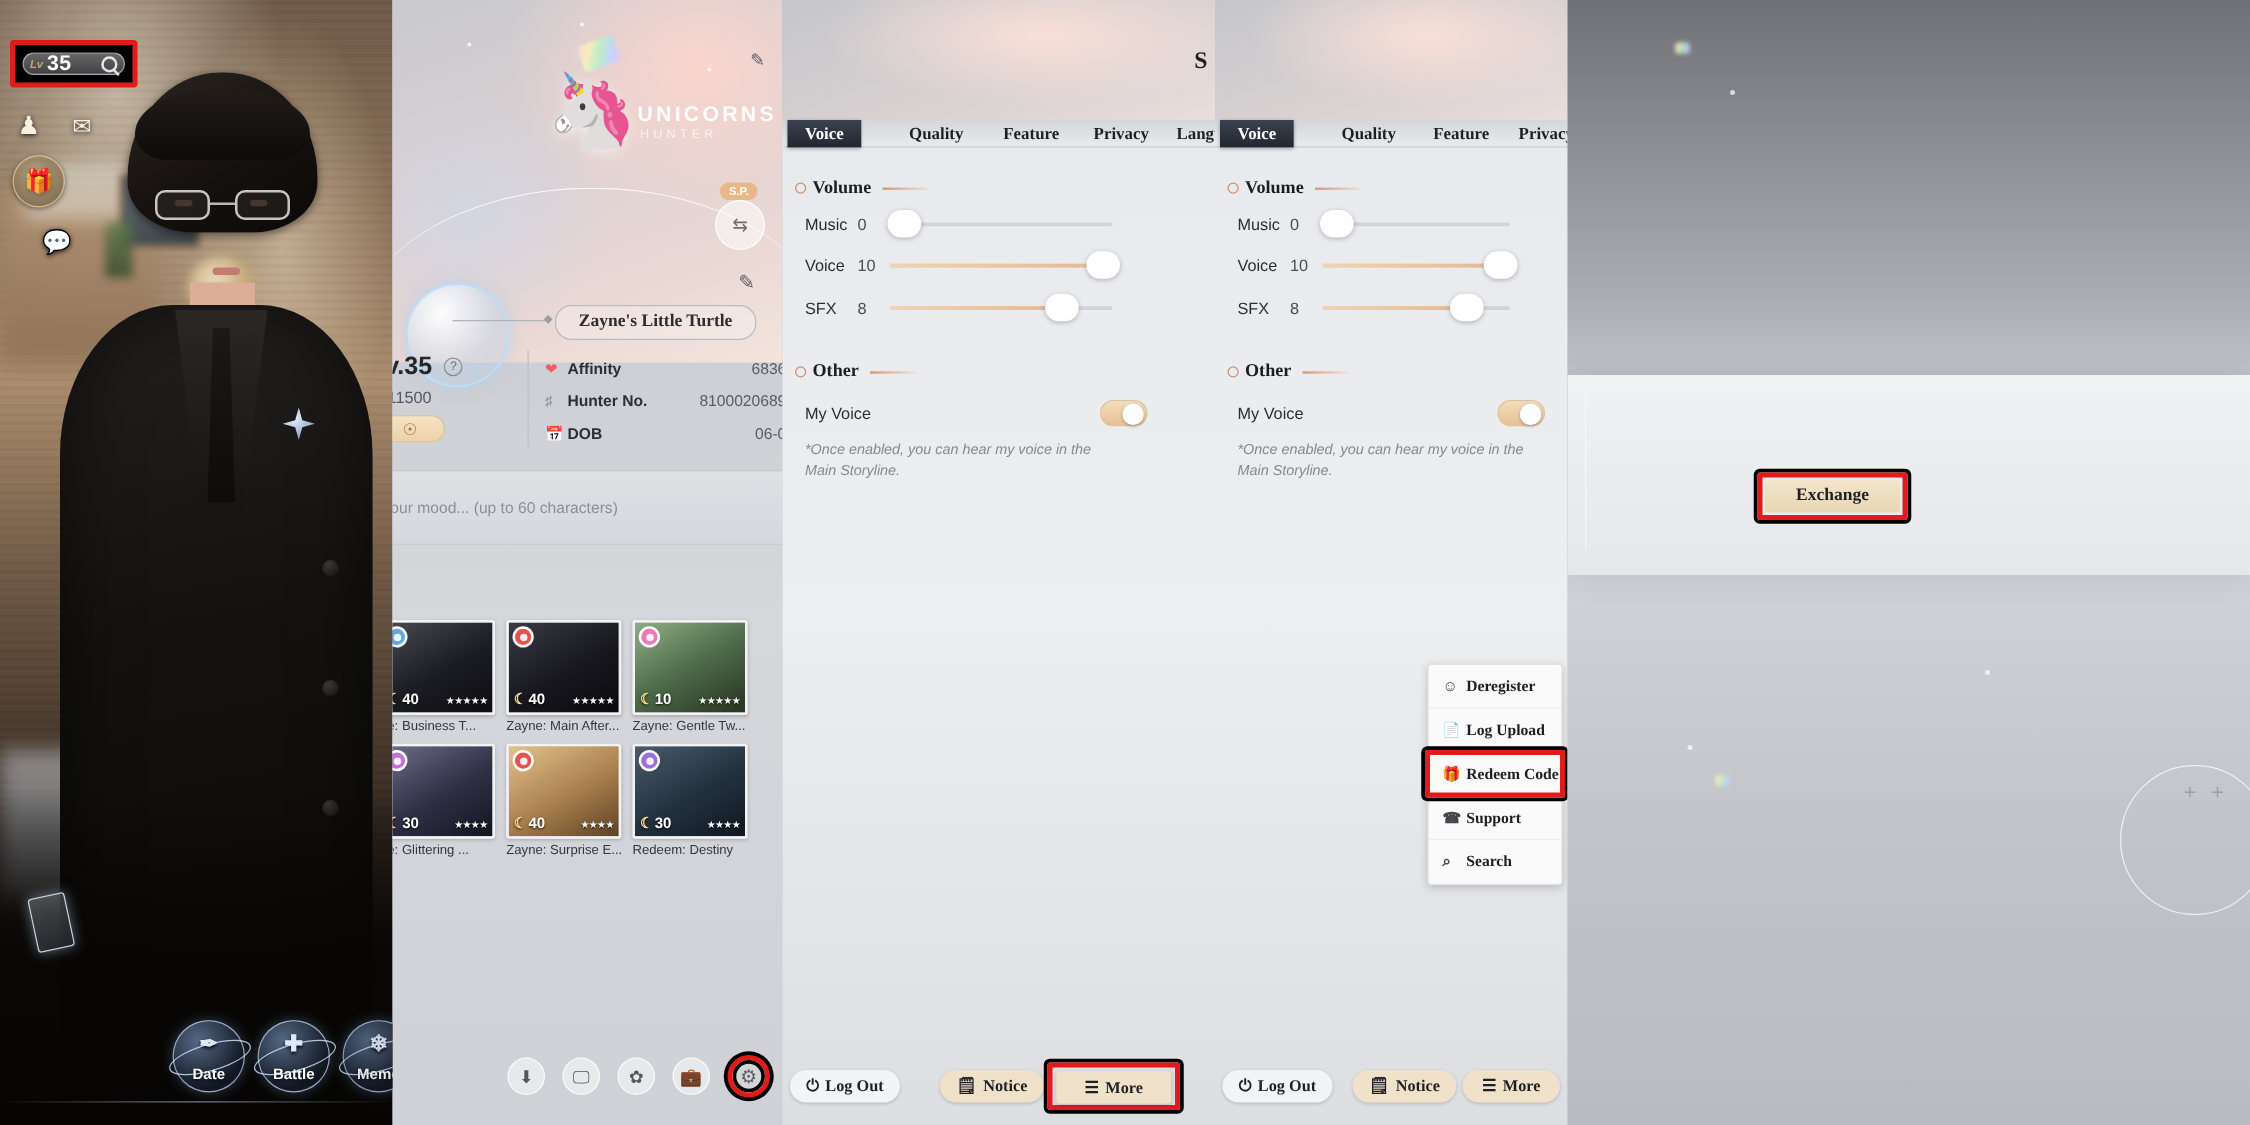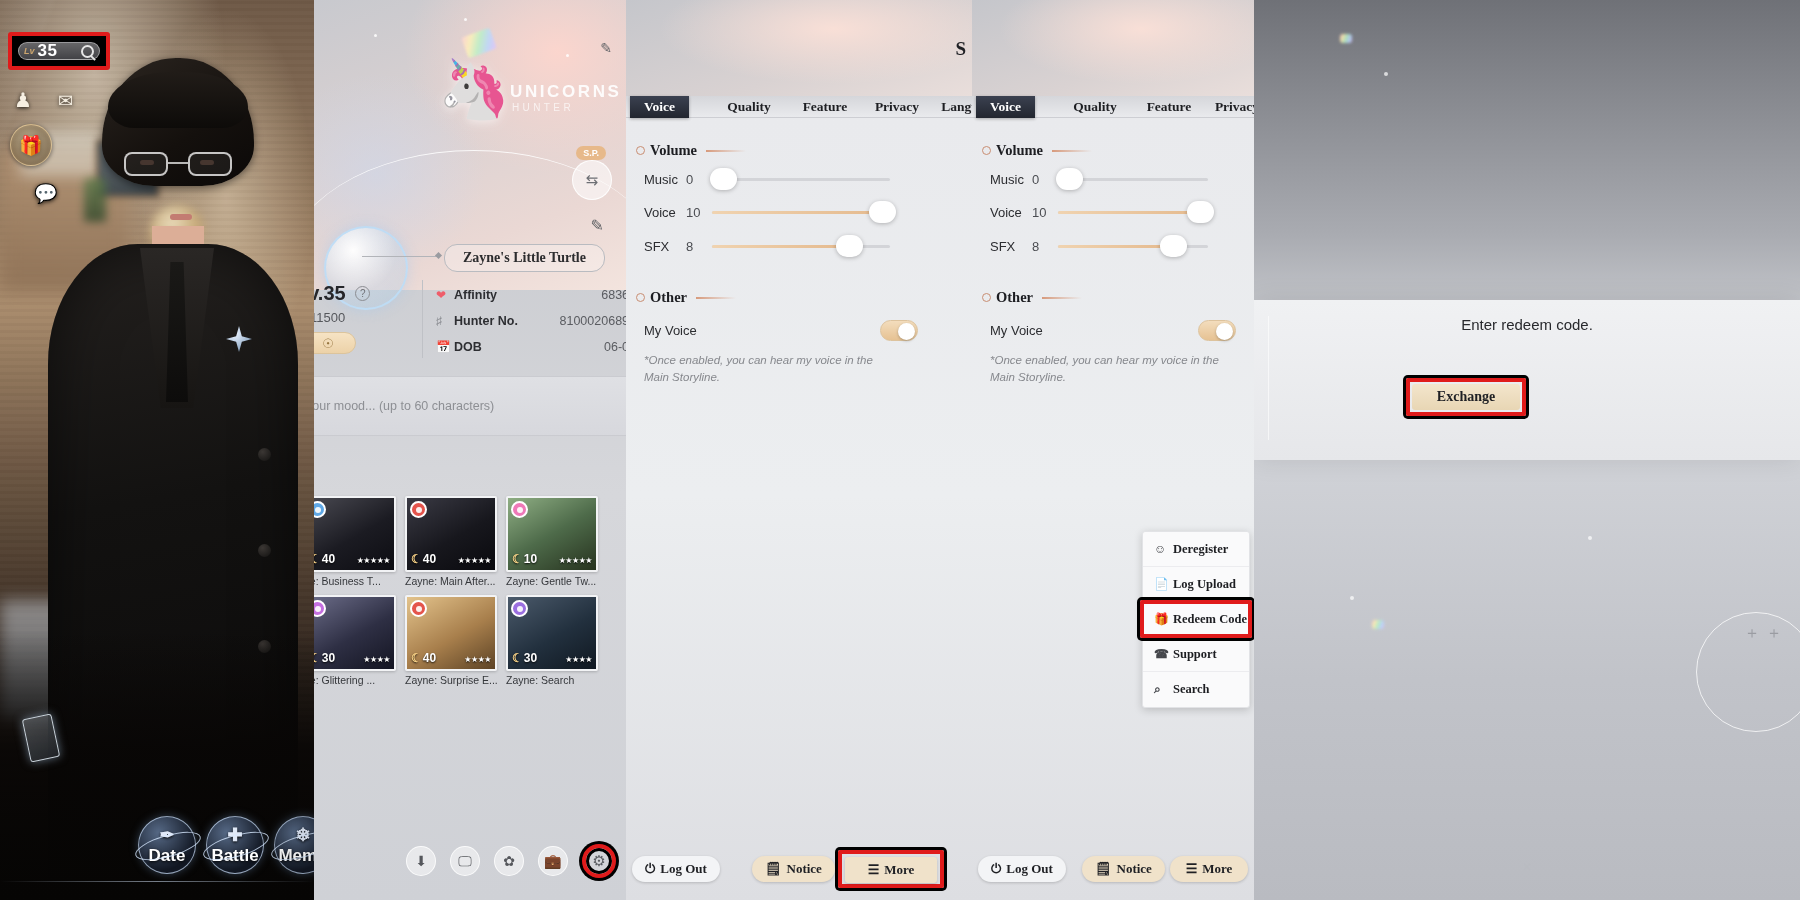--- a/index.html
+++ b/index.html
@@ -104,21 +104,21 @@
   .p1 .cardFloat { position:absolute; left:26px; top:716px; width:30px; height:44px;
     border:1px solid rgba(225,235,245,.85); border-radius:3px;
     background:linear-gradient(160deg, rgba(210,225,240,.28), rgba(150,175,200,.18));
     transform:rotate(-12deg); box-shadow:0 0 10px rgba(180,210,240,.5);}
 
   .p1 .navRow { position:absolute; left:138px; bottom:26px; display:flex; gap:10px; align-items:flex-end; z-index:15;}
   .p1 .navOrb { position:relative; width:58px; height:58px; border-radius:50%;
     background:radial-gradient(circle at 35% 28%, rgba(90,110,140,.95), rgba(18,24,36,.95) 70%);
     border:1px solid rgba(200,220,245,.7); box-shadow:0 0 10px rgba(120,160,210,.35);
     display:flex; align-items:flex-end; justify-content:center; }
-  .p1 .navOrb span { font-size:17px; color:#fff; font-weight:bold; padding-bottom:7px;
+  .p1 .navOrb span { font-size:12px; color:#fff; font-weight:bold; padding-bottom:7px;
     text-shadow:0 1px 3px #000; }
   .p1 .navOrb .glyph { position:absolute; top:7px; left:50%; transform:translateX(-50%); font-size:18px; color:#e9f1ff; opacity:.95;}
   .p1 .navOrb .ring { position:absolute; left:-5px; top:18px; width:68px; height:22px;
     border:1px solid rgba(215,232,255,.8); border-radius:50%; transform:rotate(-16deg); }
   .p1 .navOrb.last { filter:brightness(.92); }
   .p1 .floorLine { position:absolute; left:0; bottom:18px; width:100%; height:1px;
     background:linear-gradient(90deg, rgba(255,255,255,0), rgba(210,225,245,.55), rgba(255,255,255,0));}
 
   
   .p2 .pbg { position:absolute; inset:0; background:linear-gradient(180deg,#c2c4c9 0%,#d6d7db 55%,#cfd1d6 100%); }
@@ -483,21 +483,21 @@
       </div>
       <div class="card">
         <div class="thumb">
           <div class="ph" style="background:linear-gradient(150deg,#4b5a6b,#22303e 55%,#101821);"></div>
           <div class="badge" style="background:#9b6fe0">
               <i></i>
             </div>
           <div class="lvBadge"><span class="moon">☾</span><span>30</span></div>
           <div class="stars">★★★★</div>
         </div>
-        <div class="cname">Zayne: Search</div>
+        <div class="cname">Redeem: Destiny</div>
       </div>
     </div>
 
     <div class="bottomIcons">
       <div class="bi">⬇</div>
       <div class="bi">🖵</div>
       <div class="bi">✿</div>
       <div class="bi">💼</div>
       <div class="gearHi">
         <span>⚙</span>
@@ -669,21 +669,20 @@
 
   <div class="panel p5">
     <div class="rbg"></div>
     <div class="topblur"></div>
     <div class="btmBlur"></div>
 
     <div class="dialog">
       <div class="ring1"></div>
     </div>
     <div class="dlgLeftCurve"></div>
-    <div class="dlgTitle">Enter redeem code.</div>
     <div class="exBox"></div>
     <div class="exBtn">Exchange</div>
 
     <div class="prismDot" style="left:86px;top:34px;"></div>
     <div class="prismDot" style="left:118px;top:620px;"></div>
     <div class="sp" style="left:130px;top:72px;"></div>
     <div class="sp" style="left:334px;top:536px;"></div>
     <div class="sp" style="left:96px;top:596px;"></div>
     <div class="plusIcon">＋</div>
     <div class="plusIcon2">＋</div>

